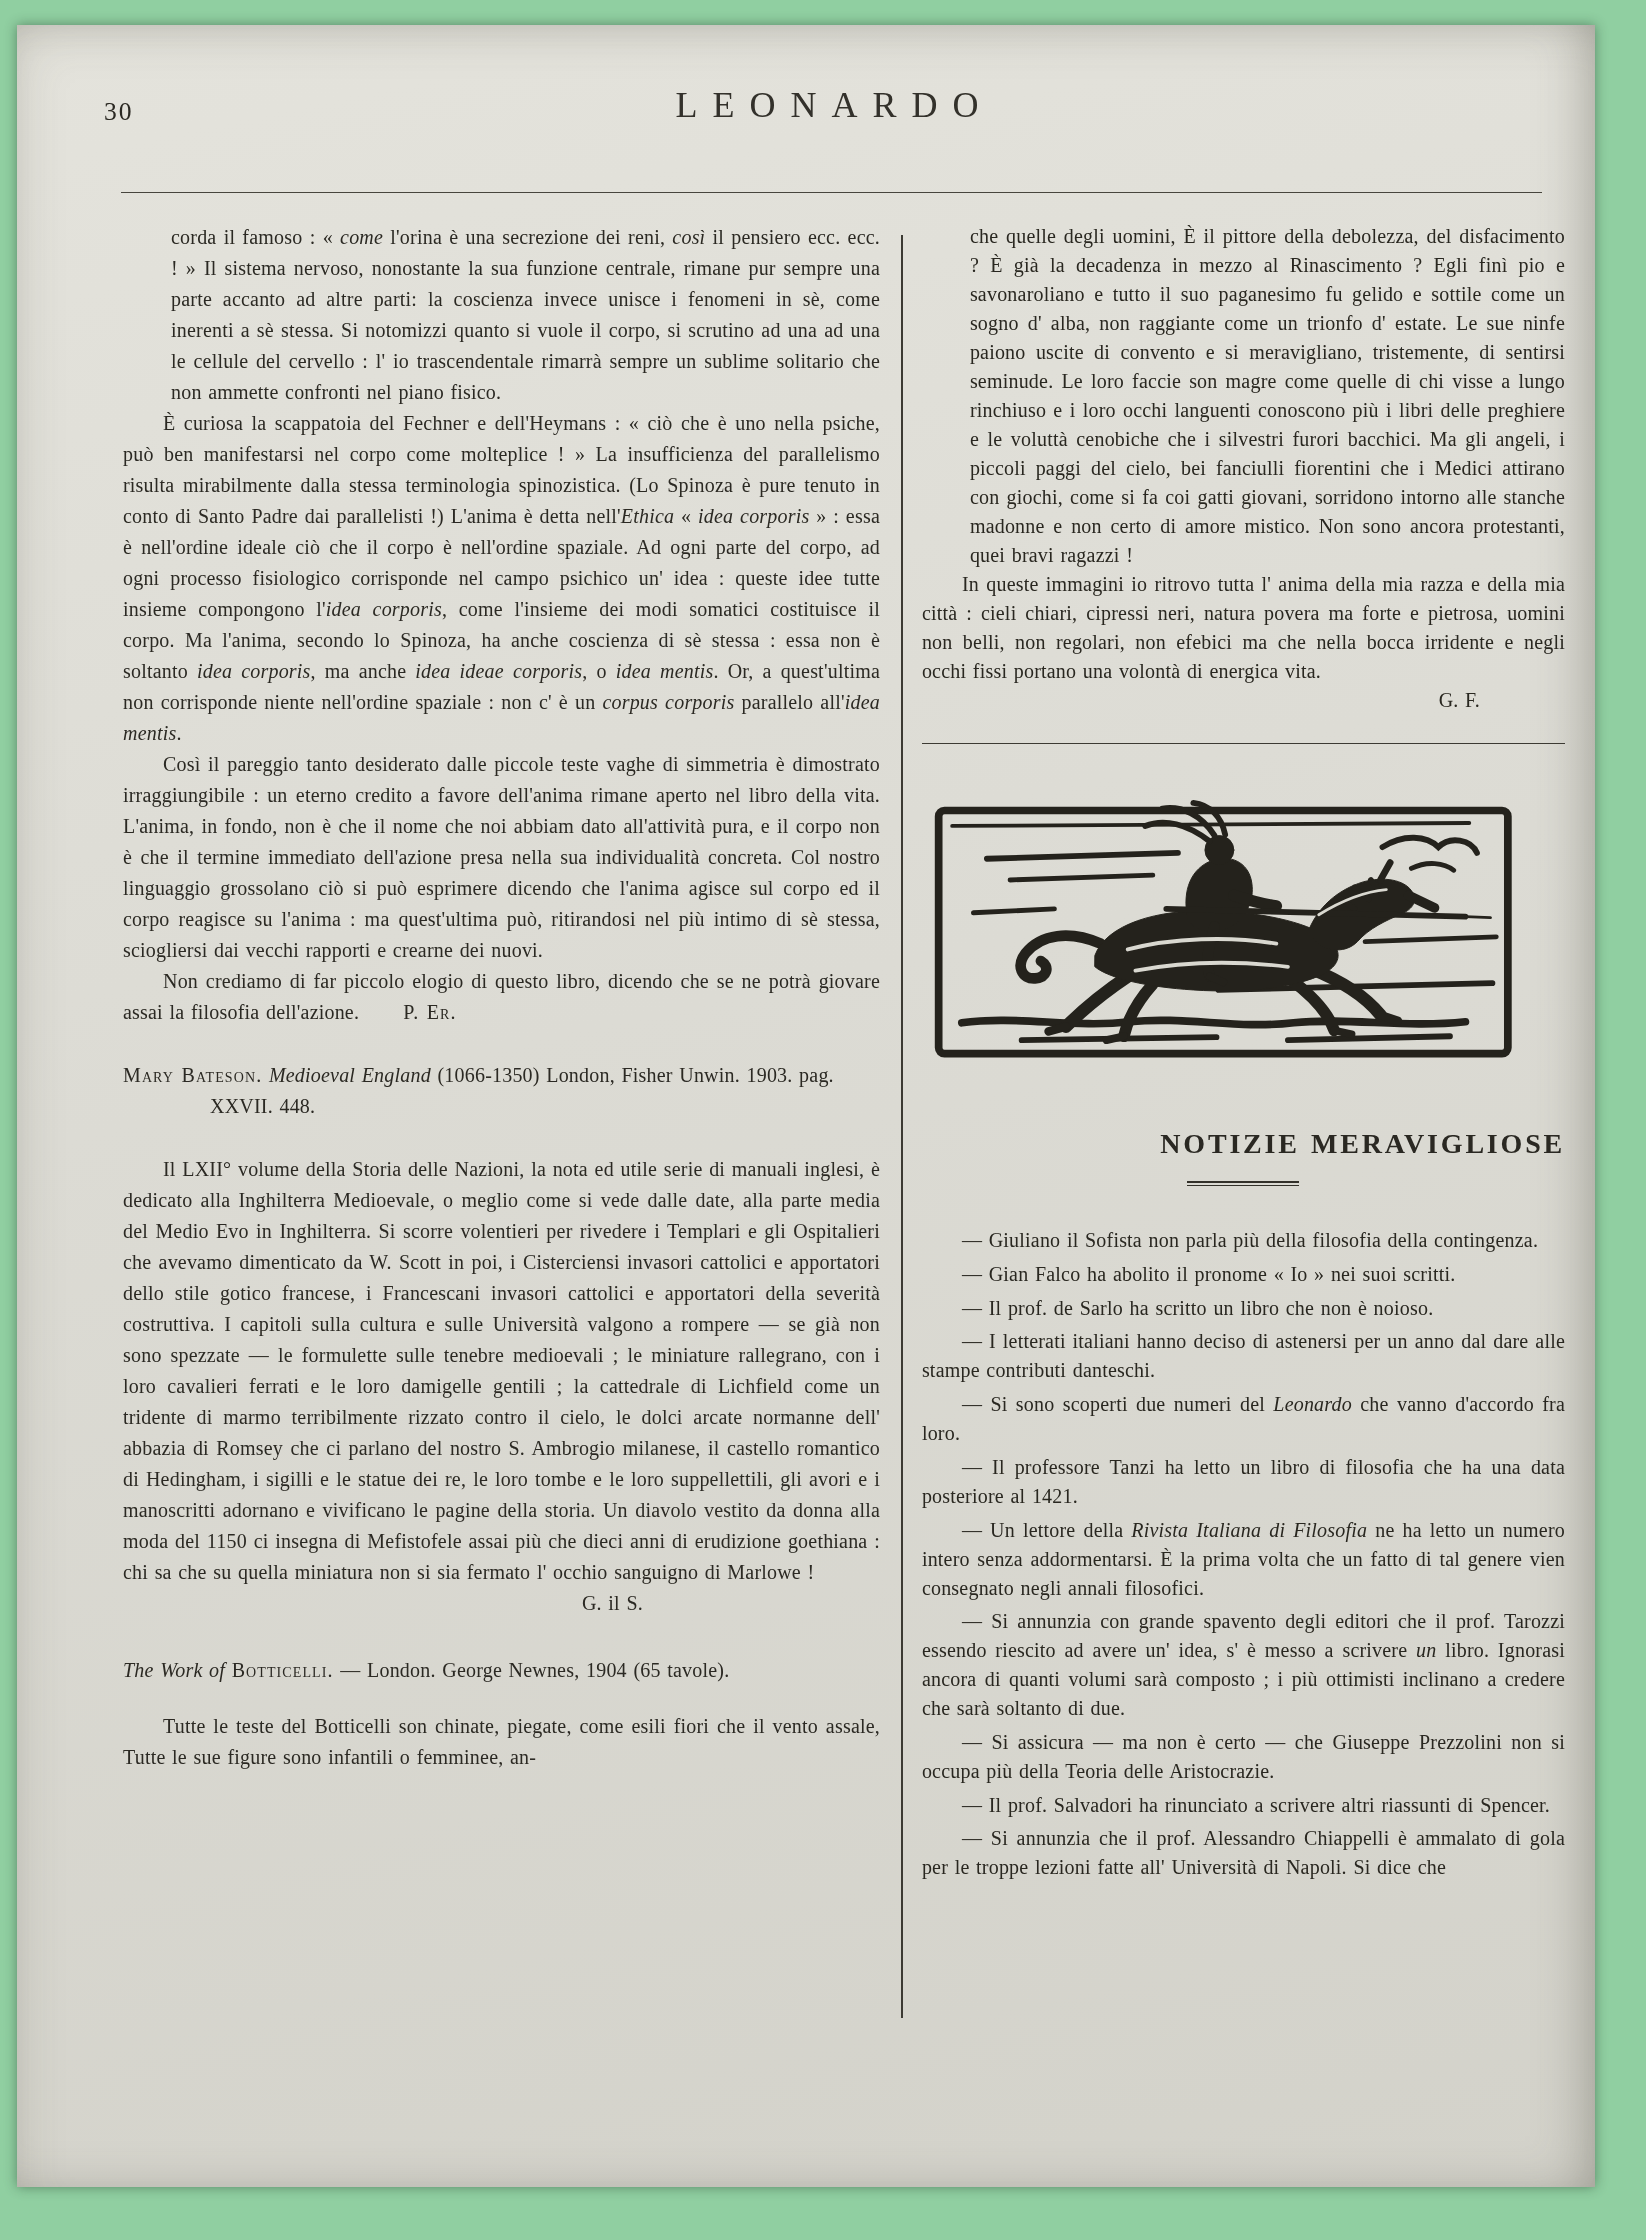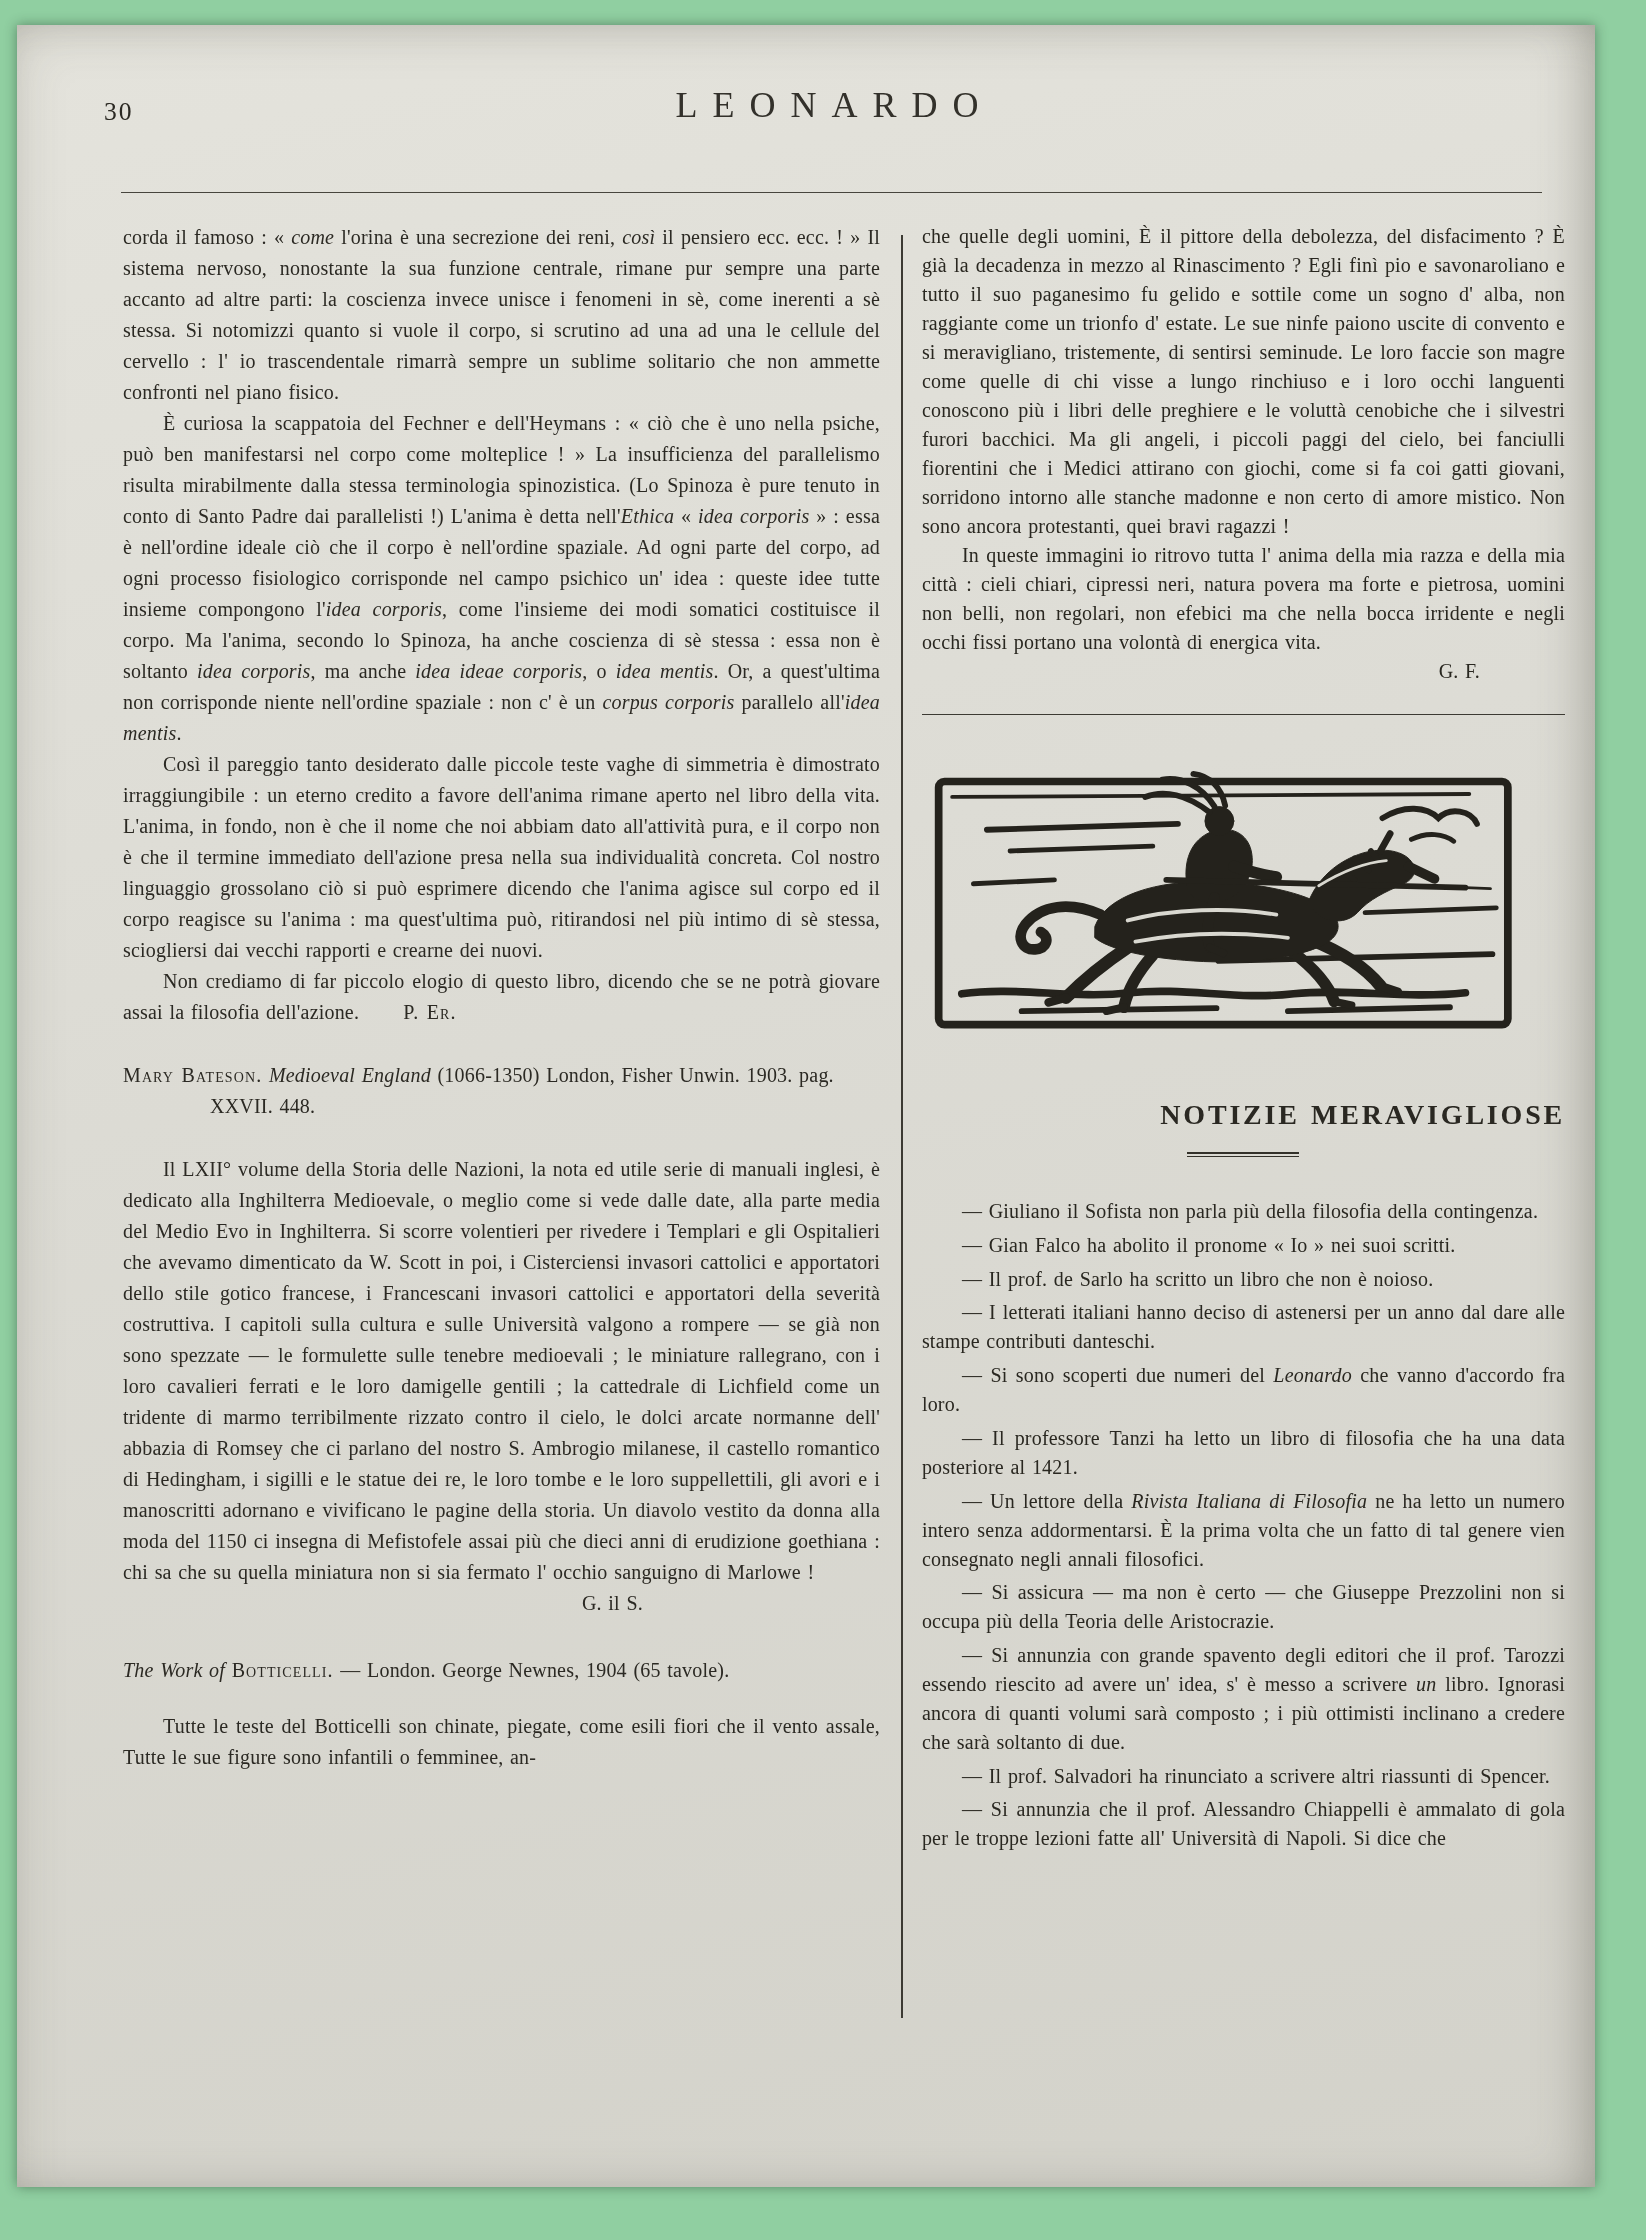--- a/index.html
+++ b/index.html
@@ -42,21 +42,21 @@
     width:1.9px;background:#3c3a33;
     margin:13.2px 19px 142px 21px;flex:0 0 auto;
   }
   .col-right{
     flex:1 1 auto;min-width:0;
     font-size:20px;line-height:29px;letter-spacing:0.2px;word-spacing:1.4px;
     color:#292720;
   }
   p{margin:0;}
   .body-text{text-align:justify;text-indent:40px;}
-  .no-indent{text-indent:0;}
+  .no-indent{text-indent:0;margin-left:48px;}
   .it{font-style:italic;}
   .sc{font-variant:small-caps;letter-spacing:1.1px;}
   .sig-inline{margin-left:44px;white-space:nowrap;}
   .sig-block{display:block;text-align:right;margin:0.9px 0 3.8px;}
   .sig-gils{padding-right:237px;}
   .sig-gf{padding-right:85px;}
   .bib{
     margin:32px 0 32px;
     padding-left:87px;text-indent:-87px;text-align:left;
   }
@@ -163,22 +163,22 @@
 
       <div class="notizie-list">
 
       <p class="body-text notizie-item"><span>— Giuliano il Sofista non parla più della filosofia della contingenza.</span></p>
           <p class="body-text notizie-item"><span>— Gian Falco ha abolito il pronome « Io » nei suoi scritti.</span></p>
           <p class="body-text notizie-item"><span>— Il prof. de Sarlo ha scritto un libro che non è noioso.</span></p>
           <p class="body-text notizie-item"><span>— I letterati italiani hanno deciso di astenersi per un anno dal dare alle stampe contributi danteschi.</span></p>
           <p class="body-text notizie-item"><span>— Si sono scoperti due numeri del </span><span class="it">Leonardo</span><span> che vanno d'accordo fra loro.</span></p>
           <p class="body-text notizie-item"><span>— Il professore Tanzi ha letto un libro di filosofia che ha una data posteriore al 1421.</span></p>
           <p class="body-text notizie-item"><span>— Un lettore della </span><span class="it">Rivista Italiana di Filosofia</span><span> ne ha letto un numero intero senza addormentarsi. È la prima volta che un fatto di tal genere vien consegnato negli annali filosofici.</span></p>
+          <p class="body-text notizie-item"><span>— Si annunzia con grande spavento degli editori che il prof. Tarozzi essendo riescito ad avere un' idea, s' è messo a scrivere </span><span class="it">un</span><span> libro. Ignorasi ancora di quanti volumi sarà composto ; i più ottimisti inclinano a credere che sarà soltanto di due.</span></p>
           <p class="body-text notizie-item"><span>— Si assicura — ma non è certo — che Giuseppe Prezzolini non si occupa più della Teoria delle Aristocrazie.</span></p>
-          <p class="body-text notizie-item"><span>— Si annunzia con grande spavento degli editori che il prof. Tarozzi essendo riescito ad avere un' idea, s' è messo a scrivere </span><span class="it">un</span><span> libro. Ignorasi ancora di quanti volumi sarà composto ; i più ottimisti inclinano a credere che sarà soltanto di due.</span></p>
           <p class="body-text notizie-item"><span>— Il prof. Salvadori ha rinunciato a scrivere altri riassunti di Spencer.</span></p>
           <p class="body-text notizie-item"><span>— Si annunzia che il prof. Alessandro Chiappelli è ammalato di gola per le troppe lezioni fatte all' Università di Napoli. Si dice che</span></p>
         </div>
     </div>
 
   </div>
 </div>
 
 
 </body></html>

